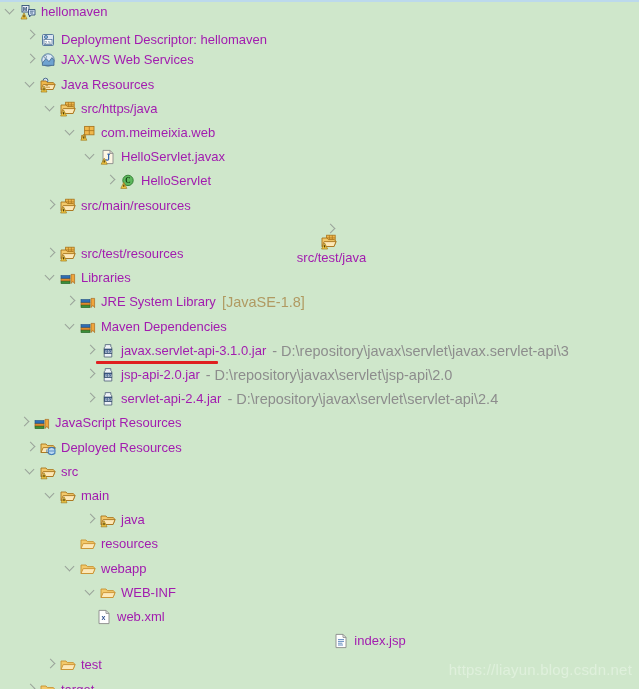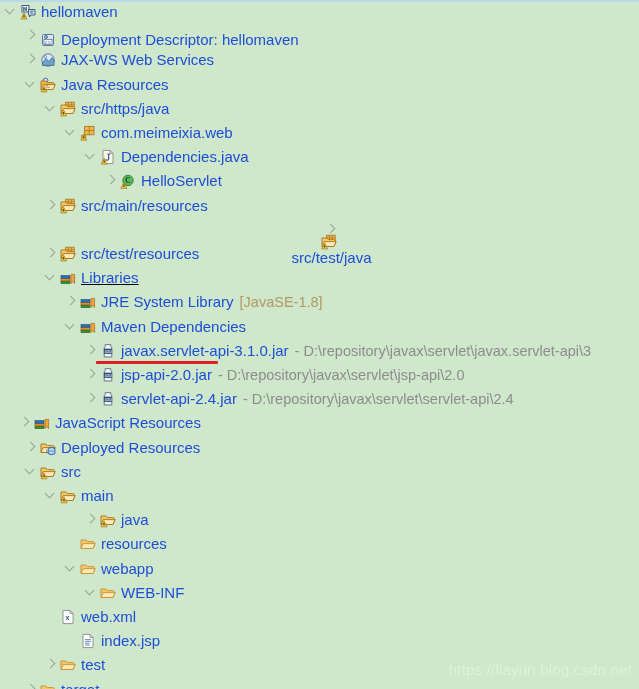--- a/index.html
+++ b/index.html
@@ -65,22 +65,22 @@
   }
   .icon {
     width: 16px;
     height: 16px;
     flex: 0 0 16px;
     margin-right: 5px;
     position: relative;
   }
   .icon svg { display: block; }
   .label {
-    font-size: 15px;
-    color: #1d4ed8;
+    font-size: 13px;
+    color: #a21caf;
     line-height: 16px;
   }
   .sub {
     font-size: 14.5px;
     color: #8d8d8d;
     line-height: 16px;
     margin-left: 6px;
   }
   .env {
     font-size: 14.5px;
@@ -194,21 +194,21 @@
       <span class="icon">
         <svg width="16" height="16" viewBox="0 0 16 16">
           <path d="M3 1.4 L10 1.4 L13 4.4 L13 14.6 L3 14.6 Z" fill="#fdf6e3" stroke="#8a8a8a" stroke-width="0.9" stroke-linejoin="round"></path>
           <path d="M10 1.4 L10 4.4 L13 4.4" fill="none" stroke="#8a8a8a" stroke-width="0.9"></path>
           <path d="M8.6 5.2 L8.6 10.2 A1.6 1.6 0 0 1 5.6 10.2" fill="none" stroke="#2f5fa8" stroke-width="1.2"></path>
           <path d="M7.4 5.2 L10 5.2" stroke="#2f5fa8" stroke-width="1.2"></path>
           <path d="M1.2 15.2 L4.2 9.2 L7.2 15.2 Z" fill="#f5c842" stroke="#9c7a1e" stroke-width="0.7"></path>
           <rect x="3.5999999999999996" y="11.399999999999999" width="1.2" height="2.2" fill="#4a3a08"></rect>
         </svg>
       </span>
-      <span class="label">Dependencies.java</span>
+      <span class="label">HelloServlet.javax</span>
     </div>
     <div class="row" style="top: 169.4px; padding-left: 104px;">
       <span class="arrow collapsed"></span>
       <span class="icon">
         <svg width="16" height="16" viewBox="0 0 16 16">
           <circle cx="8" cy="7.4" r="5.2" fill="#5db85d" stroke="#2f7a2f" stroke-width="0.9"></circle>
           <text x="5.2" y="10.2" fill="#0f3d0f" font-size="7.5" font-family="&quot;Liberation Serif&quot;, serif" font-weight="bold">C</text>
           <path d="M0.8 15.4 L3.8 9.4 L6.8 15.4 Z" fill="#f5c842" stroke="#9c7a1e" stroke-width="0.7"></path>
           <rect x="3.2" y="11.600000000000001" width="1.2" height="2.2" fill="#4a3a08"></rect>
         </svg>
@@ -250,21 +250,21 @@
           <rect x="5.6" y="1.2" width="8.6" height="5.4" fill="#f0b84c" stroke="#a8741c" stroke-width="0.8"></rect>
           <path d="M8.4 1.2 L8.4 6.6 M11.3 1.2 L11.3 6.6 M5.6 3.9 L14.2 3.9" stroke="#a8741c" stroke-width="0.7"></path>
           <path d="M1 12.5 L1 4 L6 4 L7.4 5.6 L13.4 5.6 L15 7.6 L13 12.5 Z" fill="#f3c96b" stroke="#a8741c" stroke-width="0.9" stroke-linejoin="round"></path>
           <path d="M1 12.5 L3.2 7.6 L15 7.6 L13 12.5 Z" fill="#fde8b8" stroke="#a8741c" stroke-width="0.9" stroke-linejoin="round"></path>
           <path d="M0.6 15 L3.6 9 L6.6 15 Z" fill="#f5c842" stroke="#9c7a1e" stroke-width="0.7"></path>
           <rect x="3" y="11.2" width="1.2" height="2.2" fill="#4a3a08"></rect>
         </svg>
       </span>
       <span class="label">src/test/resources</span>
     </div>
-    <div class="row" style="top: 266.2px; padding-left: 44px; text-decoration: underline;">
+    <div class="row" style="top: 266.2px; padding-left: 44px;">
       <span class="arrow expanded"></span>
       <span class="icon">
         <svg width="16" height="16" viewBox="0 0 16 16">
           <rect x="1" y="11" width="9" height="2.6" fill="#3a8f3a" stroke="#1f5e1f" stroke-width="0.6"></rect>
           <rect x="1" y="8.3" width="9" height="2.6" fill="#e08b2a" stroke="#9c5a10" stroke-width="0.6"></rect>
           <rect x="1" y="5.6" width="9" height="2.6" fill="#2f6fb5" stroke="#1b4a80" stroke-width="0.6"></rect>
           <path d="M11 4.4 L14.6 4.4 L14.6 13.6 L12.8 11.4 L11 13.6 Z" fill="#f0a63c" stroke="#9c5a10" stroke-width="0.6"></path>
         </svg>
       </span>
       <span class="label">Libraries</span>
@@ -413,32 +413,32 @@
     <div class="row" style="top: 580.8px; padding-left: 84px;">
       <span class="arrow expanded"></span>
       <span class="icon">
         <svg width="16" height="16" viewBox="0 0 16 16">
           <path d="M1 12.5 L1 4 L6 4 L7.4 5.6 L13.4 5.6 L15 7.6 L13 12.5 Z" fill="#f3c96b" stroke="#c8912f" stroke-width="0.9" stroke-linejoin="round"></path>
           <path d="M1 12.5 L3.2 7.6 L15 7.6 L13 12.5 Z" fill="#fde8b8" stroke="#c8912f" stroke-width="0.9" stroke-linejoin="round"></path>
         </svg>
       </span>
       <span class="label">WEB-INF</span>
     </div>
-    <div class="row" style="top: 605px; padding-left: 44px;">
+    <div class="row" style="top: 605px; padding-left: 80px;">
       <span class="arrow"></span>
       <span class="icon">
         <svg width="16" height="16" viewBox="0 0 16 16">
           <path d="M3 1.4 L10 1.4 L13 4.4 L13 14.6 L3 14.6 Z" fill="#ffffff" stroke="#8a8a8a" stroke-width="0.9" stroke-linejoin="round"></path>
           <path d="M10 1.4 L10 4.4 L13 4.4" fill="none" stroke="#8a8a8a" stroke-width="0.9"></path>
           <text x="5.6" y="11" fill="#2f4f8f" font-size="7" font-family="&quot;Liberation Sans&quot;, sans-serif" font-weight="bold">x</text>
         </svg>
       </span>
       <span class="label">web.xml</span>
     </div>
-    <div class="row" style="top: 629.2px; padding-left: 64px;">
+    <div class="row" style="top: 629.2px; padding-left: 84px; justify-content: center;">
       <span class="arrow"></span>
       <span class="icon">
         <svg width="16" height="16" viewBox="0 0 16 16">
           <path d="M3 1.4 L10 1.4 L13 4.4 L13 14.6 L3 14.6 Z" fill="#ffffff" stroke="#8a8a8a" stroke-width="0.9" stroke-linejoin="round"></path>
           <path d="M10 1.4 L10 4.4 L13 4.4" fill="none" stroke="#8a8a8a" stroke-width="0.9"></path>
           <path d="M5 6.6 L11 6.6 M5 8.4 L11 8.4 M5 10.2 L9.4 10.2 M5 12 L10 12" stroke="#4a7ab5" stroke-width="0.85"></path>
         </svg>
       </span>
       <span class="label">index.jsp</span>
     </div>

